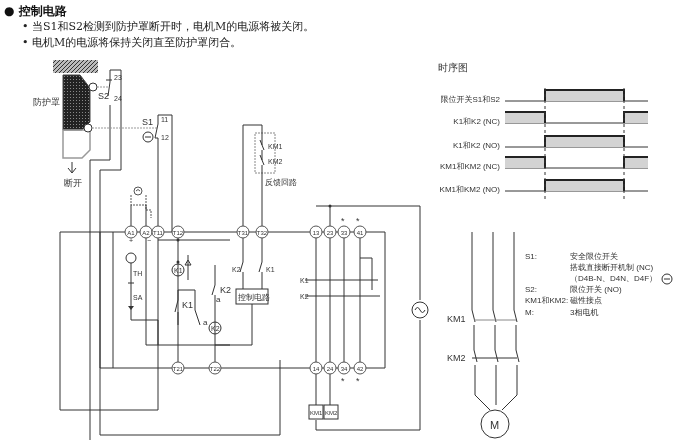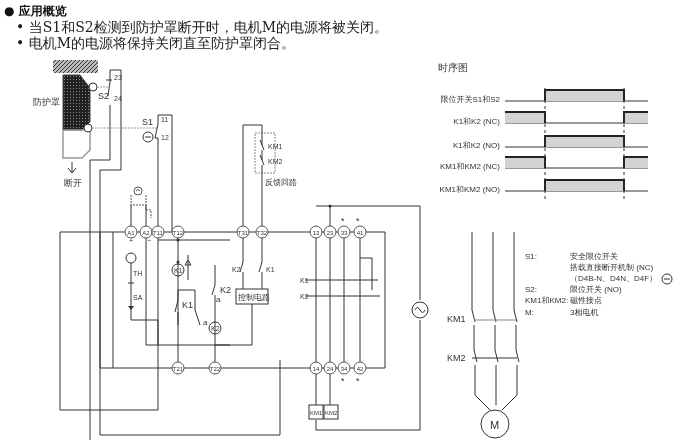--- a/index.html
+++ b/index.html
@@ -1,25 +1,25 @@
 <!DOCTYPE html>
 <html><head>
 <meta charset="utf-8">
 <style>
   html,body{margin:0;padding:0;background:#fff;}
   body{width:675px;height:440px;position:relative;overflow:hidden;font-family:"DejaVu Sans","Liberation Sans",sans-serif;color:#222;}
   .hdr{position:absolute;left:4px;top:3px;font-size:12px;font-weight:bold;color:#111;}
-  .bul{position:absolute;left:16px;font-size:14px;font-family:"DejaVu Serif","Liberation Serif",serif;color:#222;}
+  .bul{position:absolute;left:22px;font-size:11px;font-family:"DejaVu Serif","Liberation Serif",serif;color:#222;}
   svg{position:absolute;left:0;top:0;}
   .t{font-family:"Liberation Sans","DejaVu Sans",sans-serif;fill:#333;}
 </style>
 </head>
 <body>
 
-<div class="hdr">● 应用概览</div>
+<div class="hdr">● 控制电路</div>
 <div class="bul" style="top:19px">• 当S1和S2检测到防护罩断开时，电机M的电源将被关闭。</div>
 <div class="bul" style="top:35px">• 电机M的电源将保持关闭直至防护罩闭合。</div>
 
 <svg width="675" height="440" viewBox="0 0 675 440">
   <defs>
     <pattern id="hatch" width="4" height="4" patternUnits="userSpaceOnUse">
       <rect width="4" height="4" fill="#bbb"></rect>
       <path d="M0,4 L4,0" stroke="#333" stroke-width="1"></path>
     </pattern>
     <pattern id="grid" width="3" height="3" patternUnits="userSpaceOnUse">

